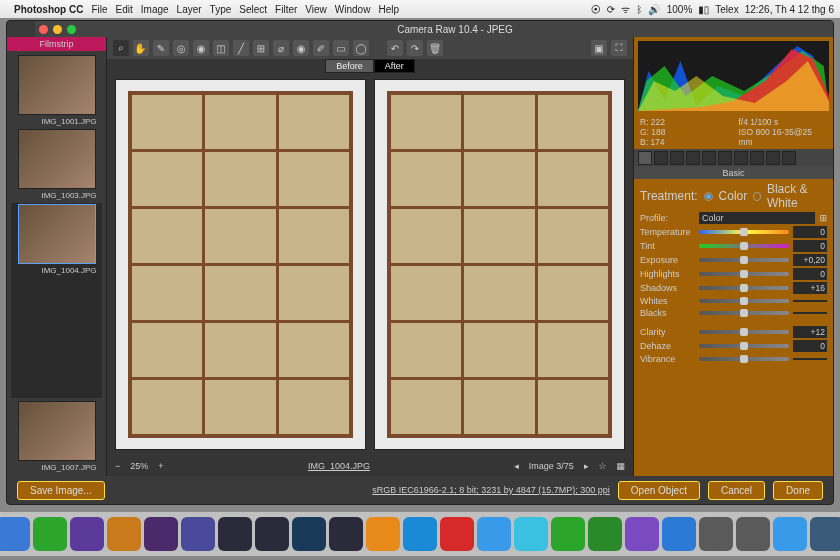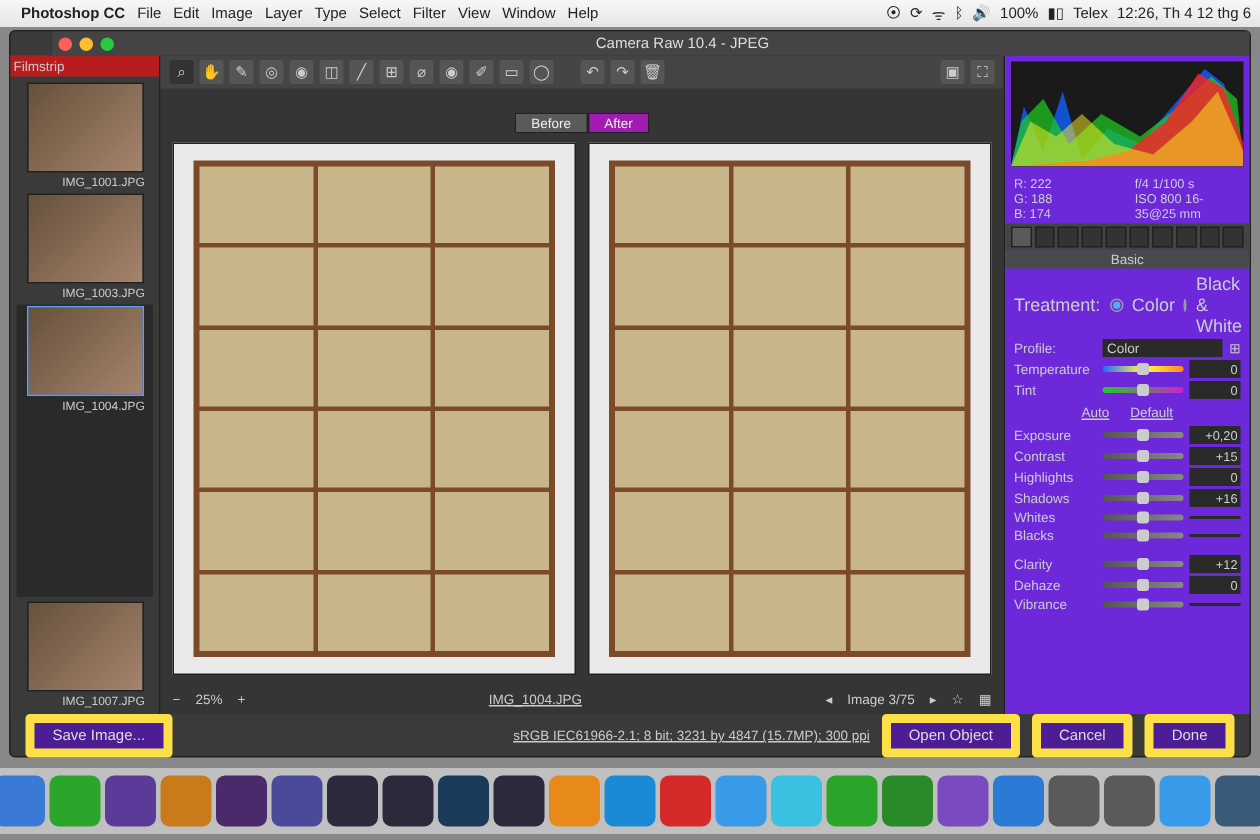--- a/index.html
+++ b/index.html
@@ -10,40 +10,40 @@
   .mac-menubar .apple { font-size: 12px; }
   
   .app-window { position: absolute; top: 20px; left: 6px; right: 6px; bottom: 55px; background: #3a3a3a; border: 1px solid #222; border-radius: 4px; display: flex; flex-direction: column; }
   .titlebar { height: 16px; background: #444; display: flex; align-items: center; padding: 0 4px; gap: 5px; margin-left: 28px; }
   .tl-btn { width: 9px; height: 9px; border-radius: 50%; }
   .tl-red { background:#ff5f56; } .tl-yel { background:#ffbd2e; } .tl-grn { background:#27c93f; }
   .titlebar .title { flex:1; text-align:center; color:#ddd; font-size:10px; }
   
   .main { flex:1; display:flex; }
   .filmstrip { width: 100px; background:#3a3a3a; border-right:1px solid #222; display:flex; flex-direction:column; }
-  .filmstrip-head { background:#b91c1c; text-align:left; padding:2px; font-size:9px; }
+  .filmstrip-head { background:#be185d; text-align:center; padding:2px; font-size:9px; }
   .filmstrip-body { flex:1; overflow:hidden; padding:4px; display:flex; flex-direction:column; gap:3px; }
   .thumb { display:flex; flex-direction:column; align-items:center; gap:2px; }
   .thumb-img { width:78px; height:60px; background:linear-gradient(135deg,#66513a,#a6846e); border:1px solid #222; }
   .thumb.sel .thumb-img { border:1.5px solid #5aa0ff; }
   .thumb-lbl { font-size:8px; color:#ccc;margin-left:25px; }
   .center { flex:1; display:flex; flex-direction:column; background:#353535; }
   .toolbar { height:22px; background:#444; display:flex; align-items:center; gap:4px; padding:0 6px; }
   .tool { width:16px; height:16px; background:#555; border-radius:2px; display:flex; align-items:center; justify-content:center; font-size:10px; color:#ccc; }
   .tool.active { background:#333; }
-  .ba-tabs { display:flex; justify-content:center; gap:0; margin-top:16px; }
+  .ba-tabs { display:flex; justify-content:center; gap:0; margin-top:0; }
   .ba-tab { background:#5a5a5a; color:#eee; padding:1px 10px; font-size:9px; border:1px solid #222; }
-  .ba-tab.active { background:#a21caf; }
+  .ba-tab.active { background:#000000; }
   .preview { flex:1; display:flex; gap:8px; padding:6px 8px; }
   .preview-img { flex:1; background:#eaeaea; border:1px solid #222; display:flex; align-items:center; justify-content:center; position:relative; overflow:hidden; }
   .shelf { width:90%; height:94%; background:#7a4a2a; display:grid; grid-template-columns:1fr 1fr 1fr; grid-template-rows:repeat(6,1fr); gap:3px; padding:4px; }
   .cell { background:#c9b58a; }
   .bottombar-c { height:20px; display:flex; align-items:center; padding:0 8px; gap:10px; font-size:9px; color:#ccc; }
   .bottombar-c .mid { flex:1; text-align:center; text-decoration:underline; }
-  .right-panel { width:164px; background:#6d28d9; border-left:1px solid #222; display:flex; flex-direction:column; }
+  .right-panel { width:200px; background:#a16207; border-left:1px solid #222; display:flex; flex-direction:column; }
   .histogram { height:70px; margin:4px; background:#1a1a1a; position:relative; overflow:hidden; }
   .readout { display:flex; font-size:8.5px; padding:2px 6px; gap:10px; }
   .readout div { flex:1; }
   .panel-tabs { display:flex; gap:2px; padding:2px 4px; background:#444; }
   .ptab { width:14px; height:14px; background:#333; border:1px solid #222; }
   .ptab.active { background:#5a5a5a; }
   .panel-title { text-align:center; background:#4a4a4a; padding:1px; font-size:9px; }
   .controls { flex:1; padding:3px 6px; display:flex; flex-direction:column; gap:2px; overflow:hidden; }
   .row { display:flex; align-items:center; gap:4px; font-size:9px; }
   .row label { flex:0 0 55px; color:#ccc; }
@@ -51,21 +51,21 @@
   .slider { flex:1; height:4px; background:linear-gradient(90deg,#555,#888); position:relative; border-radius:2px; }
   .slider::after { content:''; position:absolute; width:8px; height:8px; background:#ccc; border-radius:2px; top:-2px; left:50%; transform:translateX(-50%); }
   .temp-slider { background:linear-gradient(90deg,#26f,#ff4,#f82); }
   .tint-slider { background:linear-gradient(90deg,#2c2,#c2c); }
   .sel { flex:1; background:#2a2a2a; padding:1px 3px; font-size:9px; }
   .radio-row { display:flex; align-items:center; gap:6px; font-size:12px; }
   .radio { width:9px; height:9px; border-radius:50%; border:1px solid #999; }
   .radio.on::after{content:'';display:block;width:5px;height:5px;background:#5af;border-radius:50%;margin:1px;}
   .autodefault { display:flex; justify-content:center; gap:14px; text-decoration:underline; font-size:9px; padding:2px 0; }
   .footer { height:28px; display:flex; align-items:center; padding:0 10px; gap:8px; }
-  .btn { background:#4c1d95; border:6px solid #fde047; padding:3px 12px; border-radius:3px; color:#ddd; font-size:10px; }
+  .btn { background:#a16207; border:1px solid #fde047; padding:3px 12px; border-radius:3px; color:#ddd; font-size:10px; }
   .footer .info { flex:1; text-align:right; text-decoration:underline; font-size:9px; }
   
   .dock { position:absolute; bottom:4px; left:50%; transform:translateX(-50%); height:44px; background:rgba(230,230,230,0.6); border-radius:8px; display:flex; align-items:center; padding:3px 8px; gap:3px; }
   .dock-item { width:34px; height:34px; border-radius:6px; display:flex; align-items:center; justify-content:center; font-size:9px; color:#fff; font-weight:bold; }
 </style>
 </head>
 <body>
 
 <div class="mac-menubar">
   <span class="apple"></span>
@@ -259,33 +259,24 @@
         <div class="row">
             <label>Temperature</label>
             <div class="slider temp-slider"></div>
             <div class="val">0</div>
           </div>
         <div class="row">
             <label>Tint</label>
             <div class="slider tint-slider"></div>
             <div class="val">0</div>
           </div>
-        <div class="autodefault">
-          <span>Auto</span>
-          <span>Default</span>
-        </div>
         <div class="row">
             <label>Exposure</label>
             <div class="slider"></div>
             <div class="val">+0,20</div>
-          </div>
-        <div class="row">
-            <label>Contrast</label>
-            <div class="slider"></div>
-            <div class="val">+15</div>
           </div>
         <div class="row">
             <label>Highlights</label>
             <div class="slider"></div>
             <div class="val">0</div>
           </div>
         <div class="row">
             <label>Shadows</label>
             <div class="slider"></div>
             <div class="val">+16</div>

